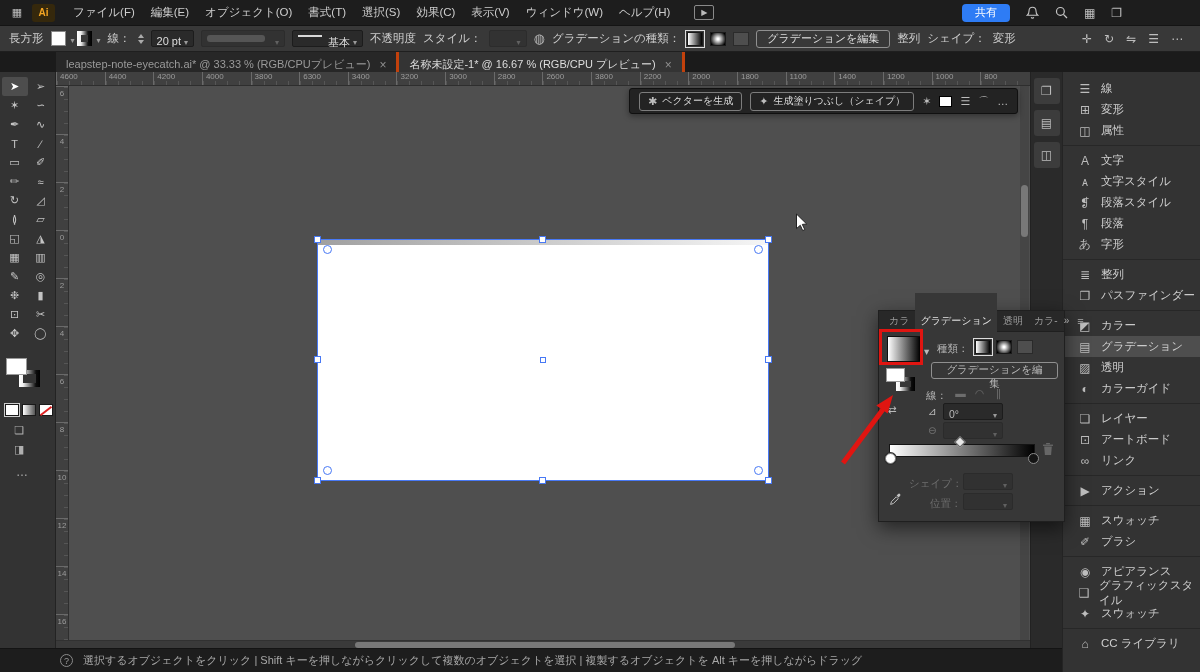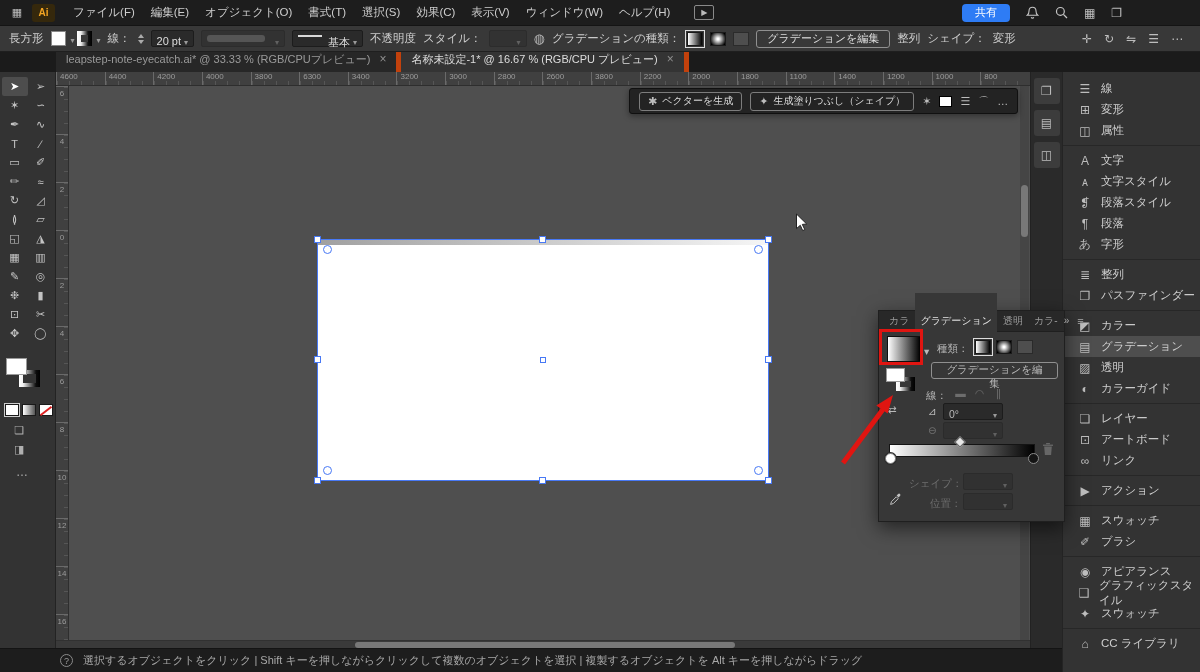--- a/index.html
+++ b/index.html
@@ -36,21 +36,21 @@
   .gtype{width:16px;height:14px;border:1px solid #1a1a1a;display:inline-block}
   .g-linear{background:linear-gradient(90deg,#fff,#000);outline:1px solid #ddd;outline-offset:1px}
   .g-radial{background:radial-gradient(circle,#fff 10%,#000 90%)}
   .g-free{background:#6e6e6e}
   .btn{background:transparent;border:1px solid #909090;border-radius:3px;color:#ddd;font-size:11px;height:18px;padding:0 10px;font-family:Liberation Serif, serif}
   .cb-right{margin-left:auto;display:flex;align-items:center;gap:12px;padding-right:8px}
   .cb-ic{font-size:12px}
 
   
   #tabbar{position:absolute;left:0;top:52px;width:1200px;height:20px;background:#1b1b1b;display:flex;align-items:stretch;padding-left:56px;z-index:10}
-  .tab{display:flex;align-items:flex-start;padding:0 10px;background:#272727;border-right:5px solid #c2410c;font-size:11px;color:#9a9a9a;white-space:nowrap}
+  .tab{display:flex;align-items:flex-end;padding:0 10px;background:#272727;border-right:3px solid #c2410c;font-size:11px;color:#9a9a9a;white-space:nowrap}
   .tab.active{background:#343434;color:#ddd}
   .tab-close{margin-left:9px;font-size:12px;color:#8f8f8f}
 
   
   #toolbar{position:absolute;left:0;top:72px;width:56px;height:576px;background:#333;border-right:1px solid #232323}
   .tools{display:grid;grid-template-columns:26px 26px;justify-content:center;padding-top:5px}
   .tool{width:26px;height:19px;background:none;border:none;color:#c3c3c3;font-size:11px;display:flex;align-items:center;justify-content:center;font-family:inherit}
   .tool.active{background:#4d4d4d;border-radius:2px;color:#fff}
   .proxy{position:absolute;left:6px;top:286px;width:42px;height:36px}
   .proxy .fill-sq{position:absolute;left:0;top:0;width:21px;height:17px;background:#fff;border:1px solid #999;z-index:2}

